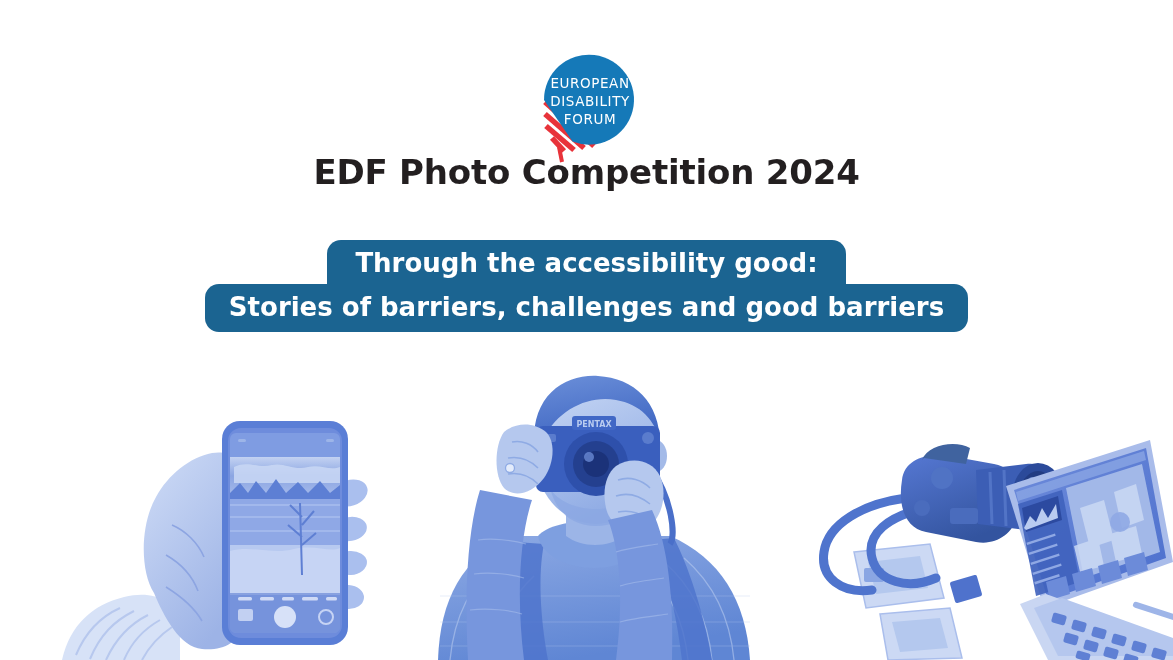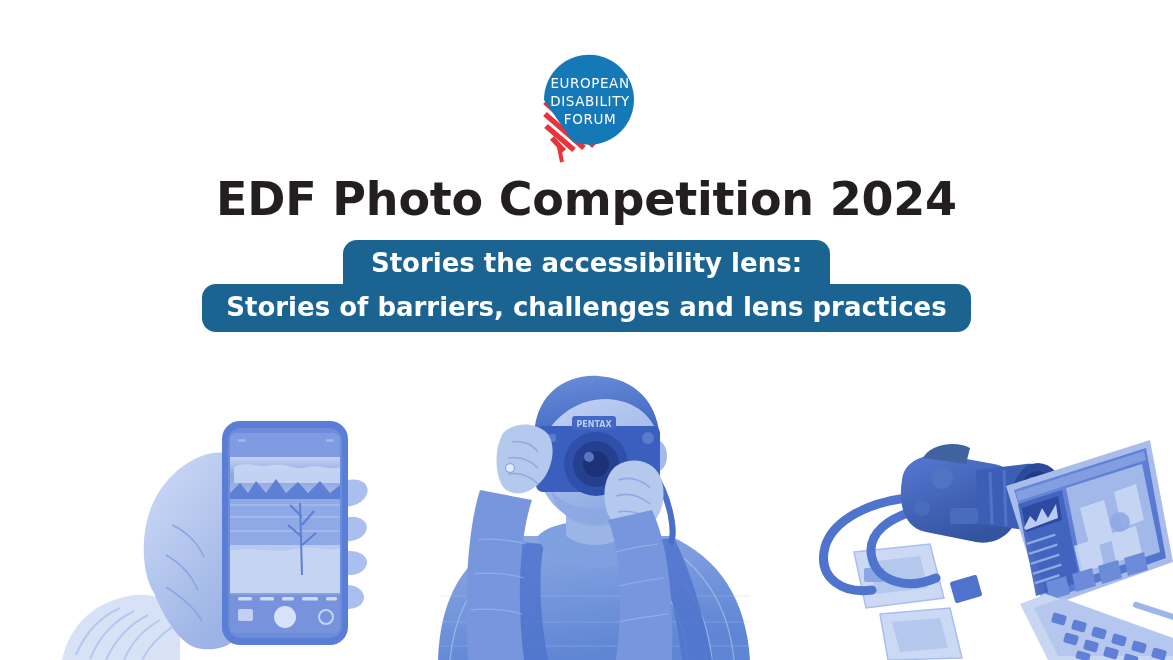--- a/index.html
+++ b/index.html
@@ -20,23 +20,23 @@
     position:absolute;
     left:50%; top:38px;
     transform:translateX(-50%);
     width:130px; height:125px;
   }
   .logo-svg { display:block; width:130px; height:125px; }
 
   
   .main-title {
     position:absolute;
-    left:0; right:0; top:172px;
+    left:0; right:0; top:152px;
     text-align:center;
-    font-size:46px;
+    font-size:34px;
     font-weight:bold;
     letter-spacing:-0.2px;
     color:#231f20;
     font-family:"DejaVu Sans", sans-serif;
   }
 
   
   .subtitle-banner {
     position:absolute;
     left:0; right:0; top:240px;
@@ -104,22 +104,22 @@
 
       <text x="68" y="50" text-anchor="middle" fill="#ffffff" font-family="DejaVu Sans, sans-serif" font-size="13.5" letter-spacing="0.6">EUROPEAN</text>
       <text x="68" y="68" text-anchor="middle" fill="#ffffff" font-family="DejaVu Sans, sans-serif" font-size="13.5" letter-spacing="0.6">DISABILITY</text>
       <text x="68" y="86" text-anchor="middle" fill="#ffffff" font-family="DejaVu Sans, sans-serif" font-size="13.5" letter-spacing="0.6">FORUM</text>
     </svg>
   </div>
 
   <div class="main-title">EDF Photo Competition 2024</div>
 
   <div class="subtitle-banner">
-    <span class="banner-line banner-line-1">Stories the accessibility lens:</span>
-    <span class="banner-line banner-line-2">Stories of barriers, challenges and lens practices</span>
+    <span class="banner-line banner-line-1">Through the accessibility good:</span>
+    <span class="banner-line banner-line-2">Stories of barriers, challenges and good barriers</span>
   </div>
 
   <div class="photo-strip">
 
     <div class="photo photo-phone">
       <svg viewBox="0 0 350 255" width="350" height="255" xmlns="http://www.w3.org/2000/svg">
         <defs>
           <linearGradient id="duoA" x1="0" y1="0" x2="0.3" y2="1">
             <stop offset="0%" stop-color="#9fb4e8"></stop>
             <stop offset="100%" stop-color="#6f8ddc"></stop>

